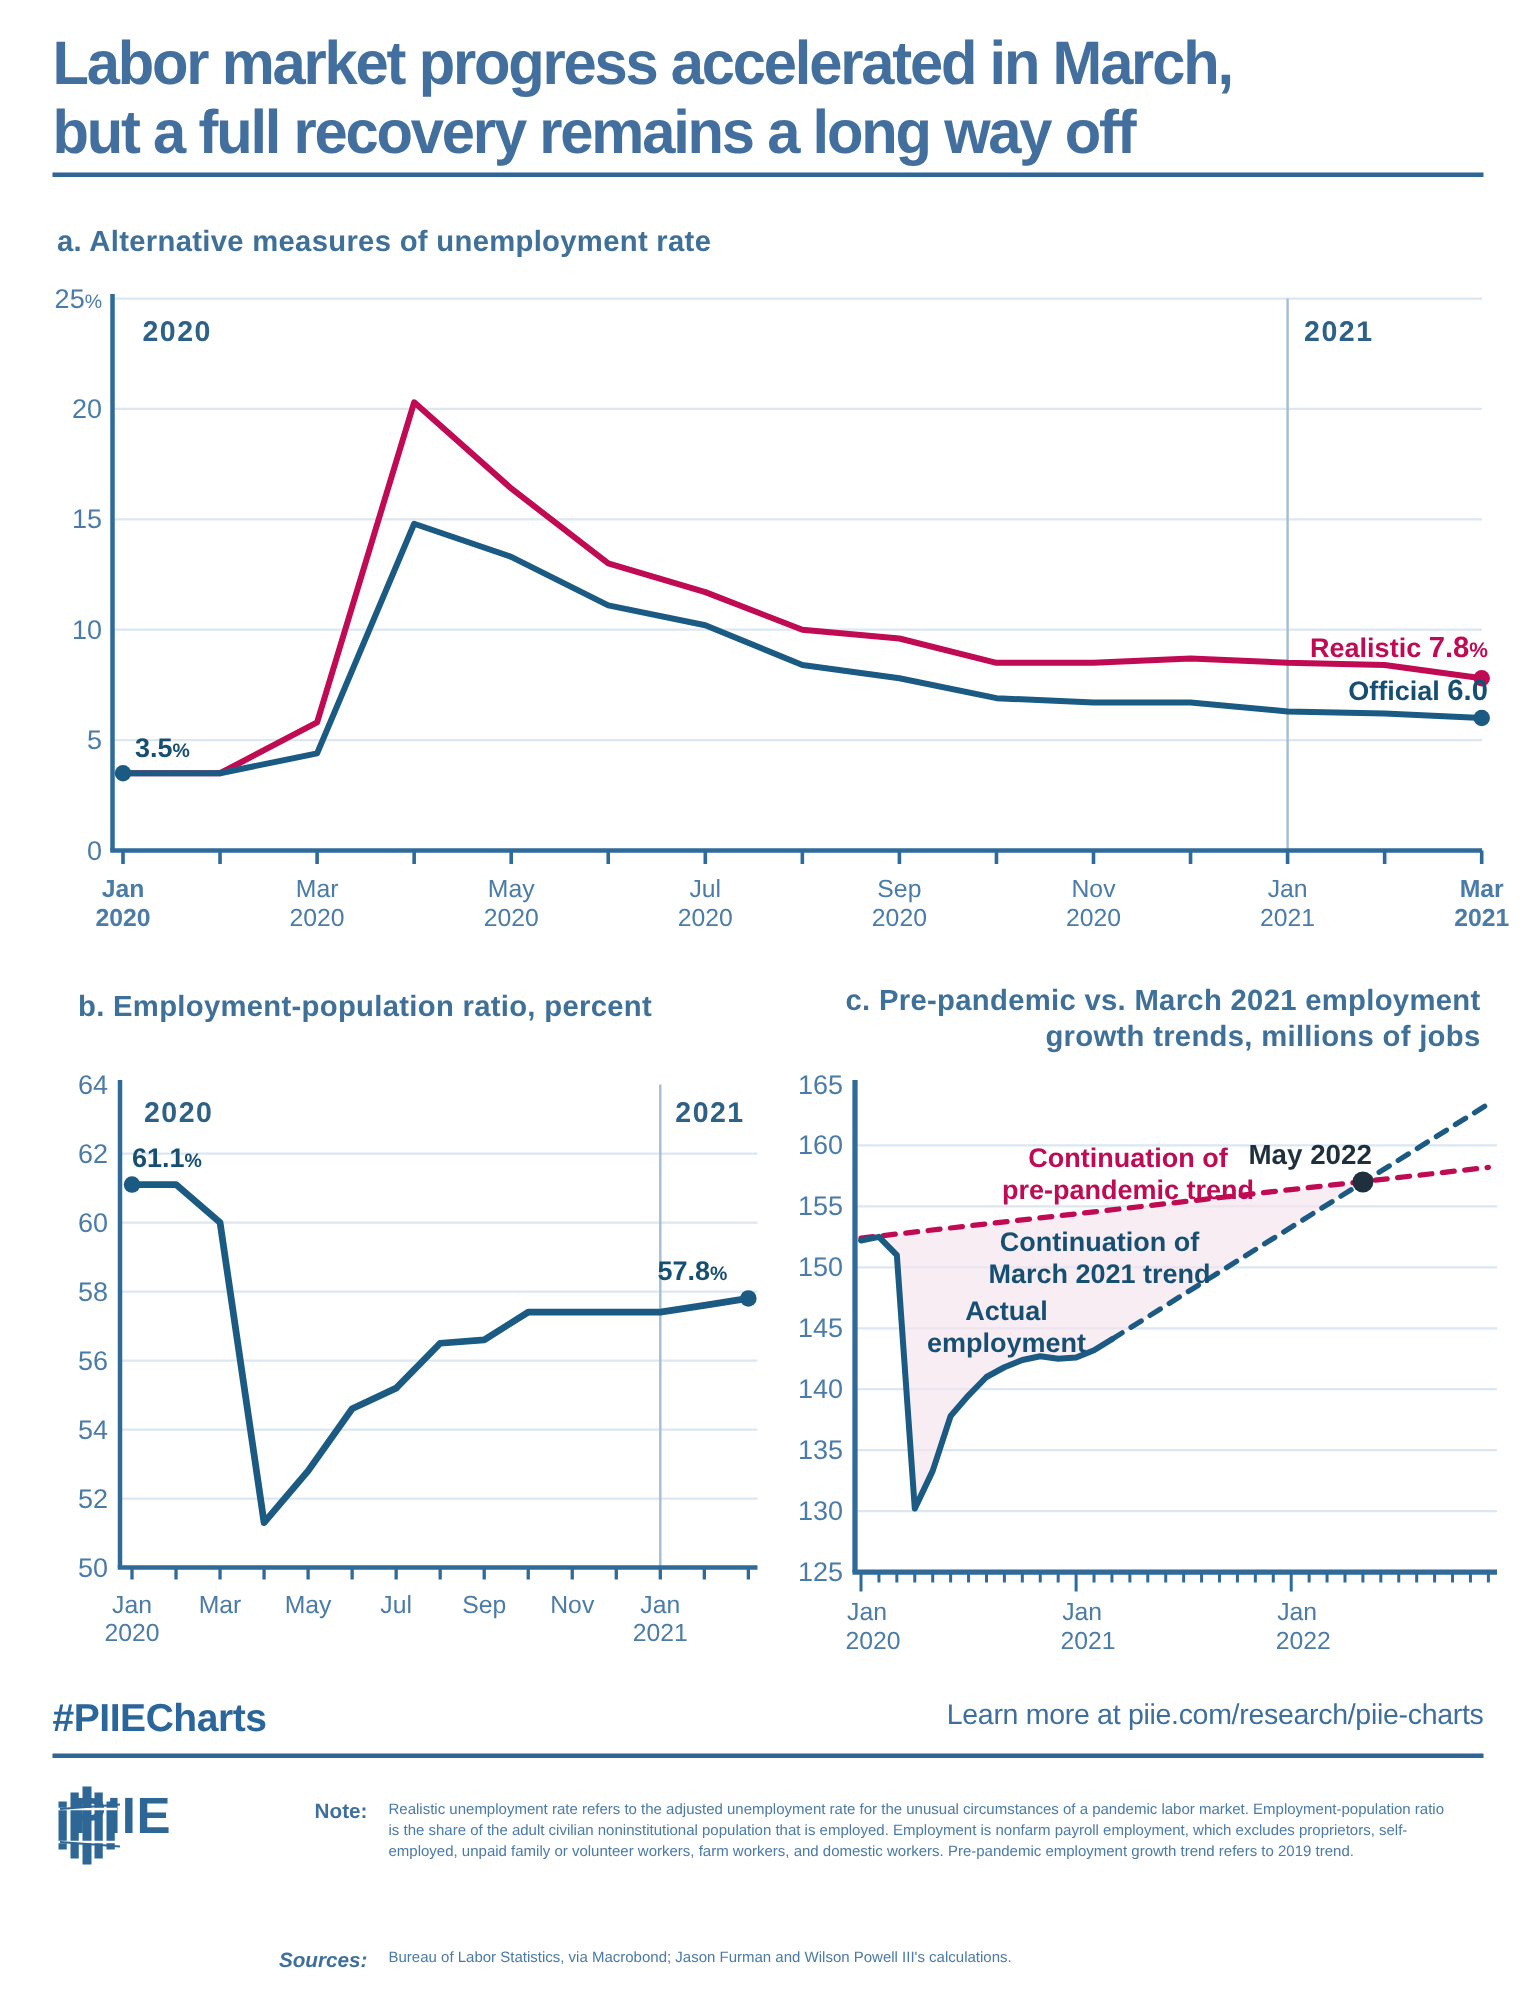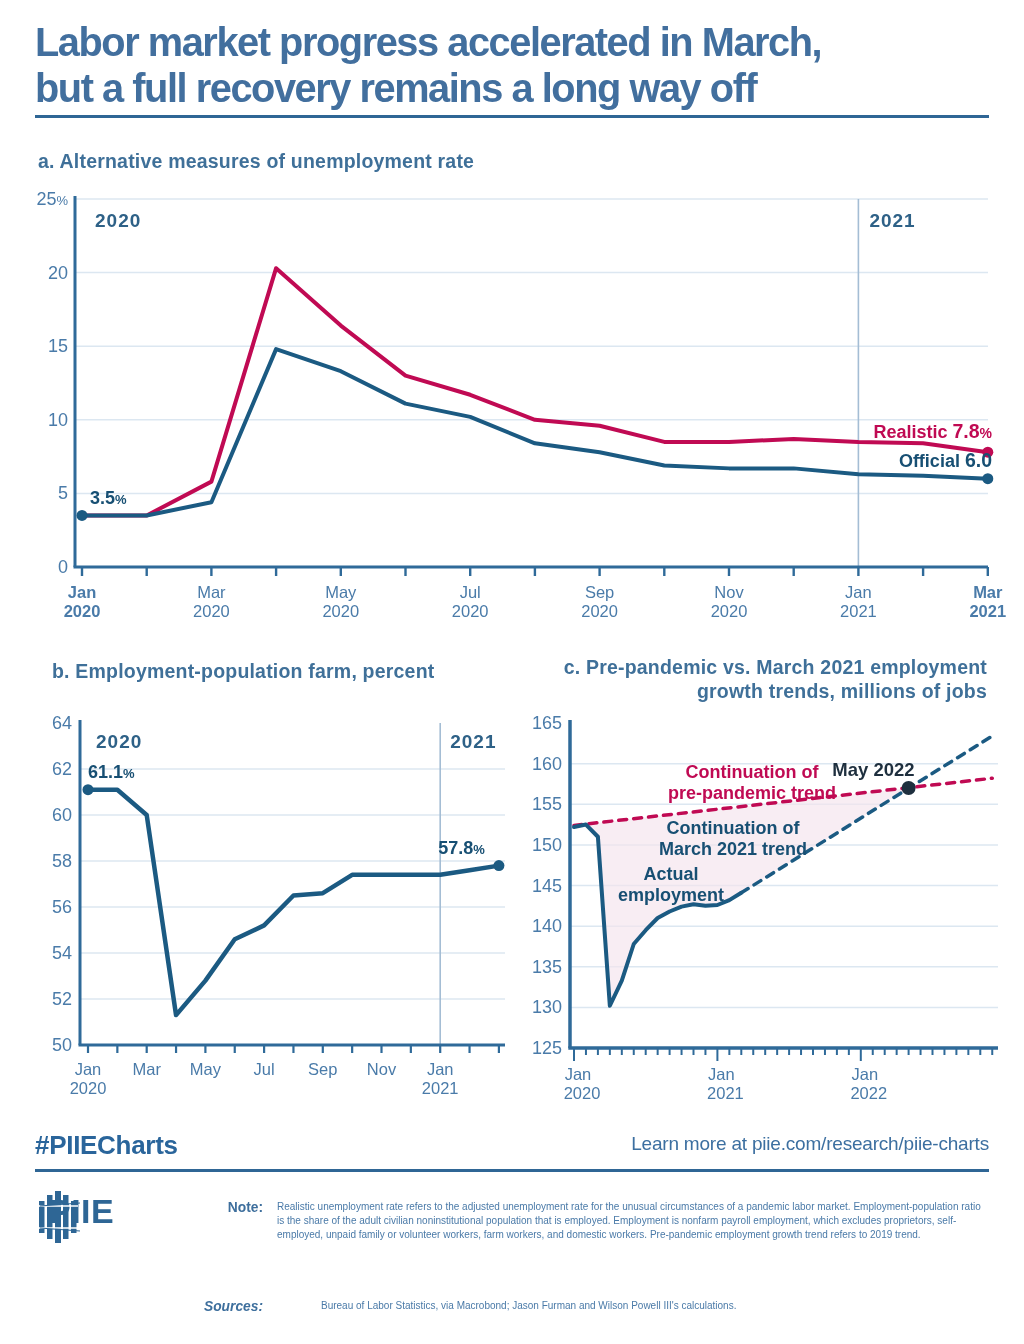--- a/index.html
+++ b/index.html
@@ -16,23 +16,23 @@
   .ct-b{left:52px;top:660px;}
   .ct-c{left:538px;top:655px;width:430px;line-height:1.25;text-indent:-19px;padding-left:19px;text-align:right;}
   svg{position:absolute;display:block;}
   #svg-a{left:0;top:190px;}
   #svg-b{left:0;top:700px;}
   #svg-c{left:520px;top:700px;}
   .hashtag{position:absolute;left:35px;top:1130px;font-size:26px;font-weight:700;color:#2a659b;letter-spacing:-.3px;}
   .learnmore{position:absolute;right:35px;top:1133px;font-size:19px;color:#3c6fa0;letter-spacing:-.2px;}
   .logo{position:absolute;left:38px;top:1190px;display:flex;align-items:flex-start;}
   .logo-text{font-size:34px;font-weight:700;color:#2e6695;margin-left:10px;margin-top:2px;letter-spacing:.5px;}
-  .noterow{position:absolute;left:35px;width:954px;display:flex;color:#4a7aa8;}
+  .noterow{position:absolute;left:17px;width:954px;display:flex;color:#4a7aa8;}
   .note-pos{top:1200px;}
-  .src-pos{top:1299px;gap:44px;}
+  .src-pos{top:1299px;}
   .noterow .lbl{width:228px;text-align:right;font-weight:700;font-size:13.8px;flex:none;color:#3e6f9d;}
   .noterow .lbl.it{font-style:italic;}
   .noterow .txt{margin-left:14px;width:712px;font-size:10px;line-height:1.42;}
 </style>
 </head>
 <body>
 
 <div class="page">
 
   <div class="title">
@@ -93,21 +93,21 @@
       <polyline points="82,325.48 146.7,325.48 211.4,291.624 276.1,78.18399999999997 340.8,135.592 405.5,185.64 470.20000000000005,204.776 534.9000000000001,229.79999999999998 599.6,235.688 664.3000000000001,251.88 729,251.88 793.7,248.936 858.4000000000001,251.88 923.1,253.35199999999998 987.8000000000001,262.18399999999997" fill="none" stroke="#c00a53" stroke-width="4" stroke-linejoin="round" stroke-linecap="round"></polyline>
       <polyline points="82,325.48 146.7,325.48 211.4,312.23199999999997 276.1,159.14399999999998 340.8,181.224 405.5,213.608 470.20000000000005,226.856 534.9000000000001,253.35199999999998 599.6,262.18399999999997 664.3000000000001,275.432 729,278.376 793.7,278.376 858.4000000000001,284.264 923.1,285.736 987.8000000000001,288.68" fill="none" stroke="#1b5a82" stroke-width="4" stroke-linejoin="round" stroke-linecap="round"></polyline>
       <circle cx="82" cy="325.48" r="5.5" fill="#1b5a82"></circle>
       <circle cx="987.8000000000001" cy="262.18399999999997" r="5.5" fill="#c00a53"></circle>
       <circle cx="987.8000000000001" cy="288.68" r="5.5" fill="#1b5a82"></circle>
       <text x="90" y="314.48" fill="#174f73" font-size="18" font-weight="700" text-anchor="start">3.5<tspan font-size="13">%</tspan></text>
       <text x="992" y="248.18399999999997" text-anchor="end" fill="#c00a53" font-weight="700" font-size="18"><tspan>Realistic </tspan><tspan font-size="19.5">7.8</tspan><tspan font-size="14">%</tspan></text>
       <text x="992" y="276.68" text-anchor="end" fill="#174f73" font-weight="700" font-size="18"><tspan>Official </tspan><tspan font-size="19.5">6.0</tspan></text>
     </svg>
 
-  <div class="chart-title ct-b">b. Employment-population farm, percent</div>
+  <div class="chart-title ct-b">b. Employment-population ratio, percent</div>
   <svg id="svg-b" width="540" height="430">
       <line x1="80" y1="299" x2="505" y2="299" stroke="#dce7f1" stroke-width="1.5"></line>
       <line x1="80" y1="253" x2="505" y2="253" stroke="#dce7f1" stroke-width="1.5"></line>
       <line x1="80" y1="207" x2="505" y2="207" stroke="#dce7f1" stroke-width="1.5"></line>
       <line x1="80" y1="161" x2="505" y2="161" stroke="#dce7f1" stroke-width="1.5"></line>
       <line x1="80" y1="115" x2="505" y2="115" stroke="#dce7f1" stroke-width="1.5"></line>
       <line x1="80" y1="69" x2="505" y2="69" stroke="#dce7f1" stroke-width="1.5"></line>
       <line x1="440.20000000000005" y1="23" x2="440.20000000000005" y2="345" stroke="#a4bdd4" stroke-width="1.6"></line>
       <line x1="80" y1="20" x2="80" y2="345" stroke="#2f6a99" stroke-width="3"></line>
       <line x1="78.5" y1="345" x2="505" y2="345" stroke="#2f6a99" stroke-width="3"></line>

